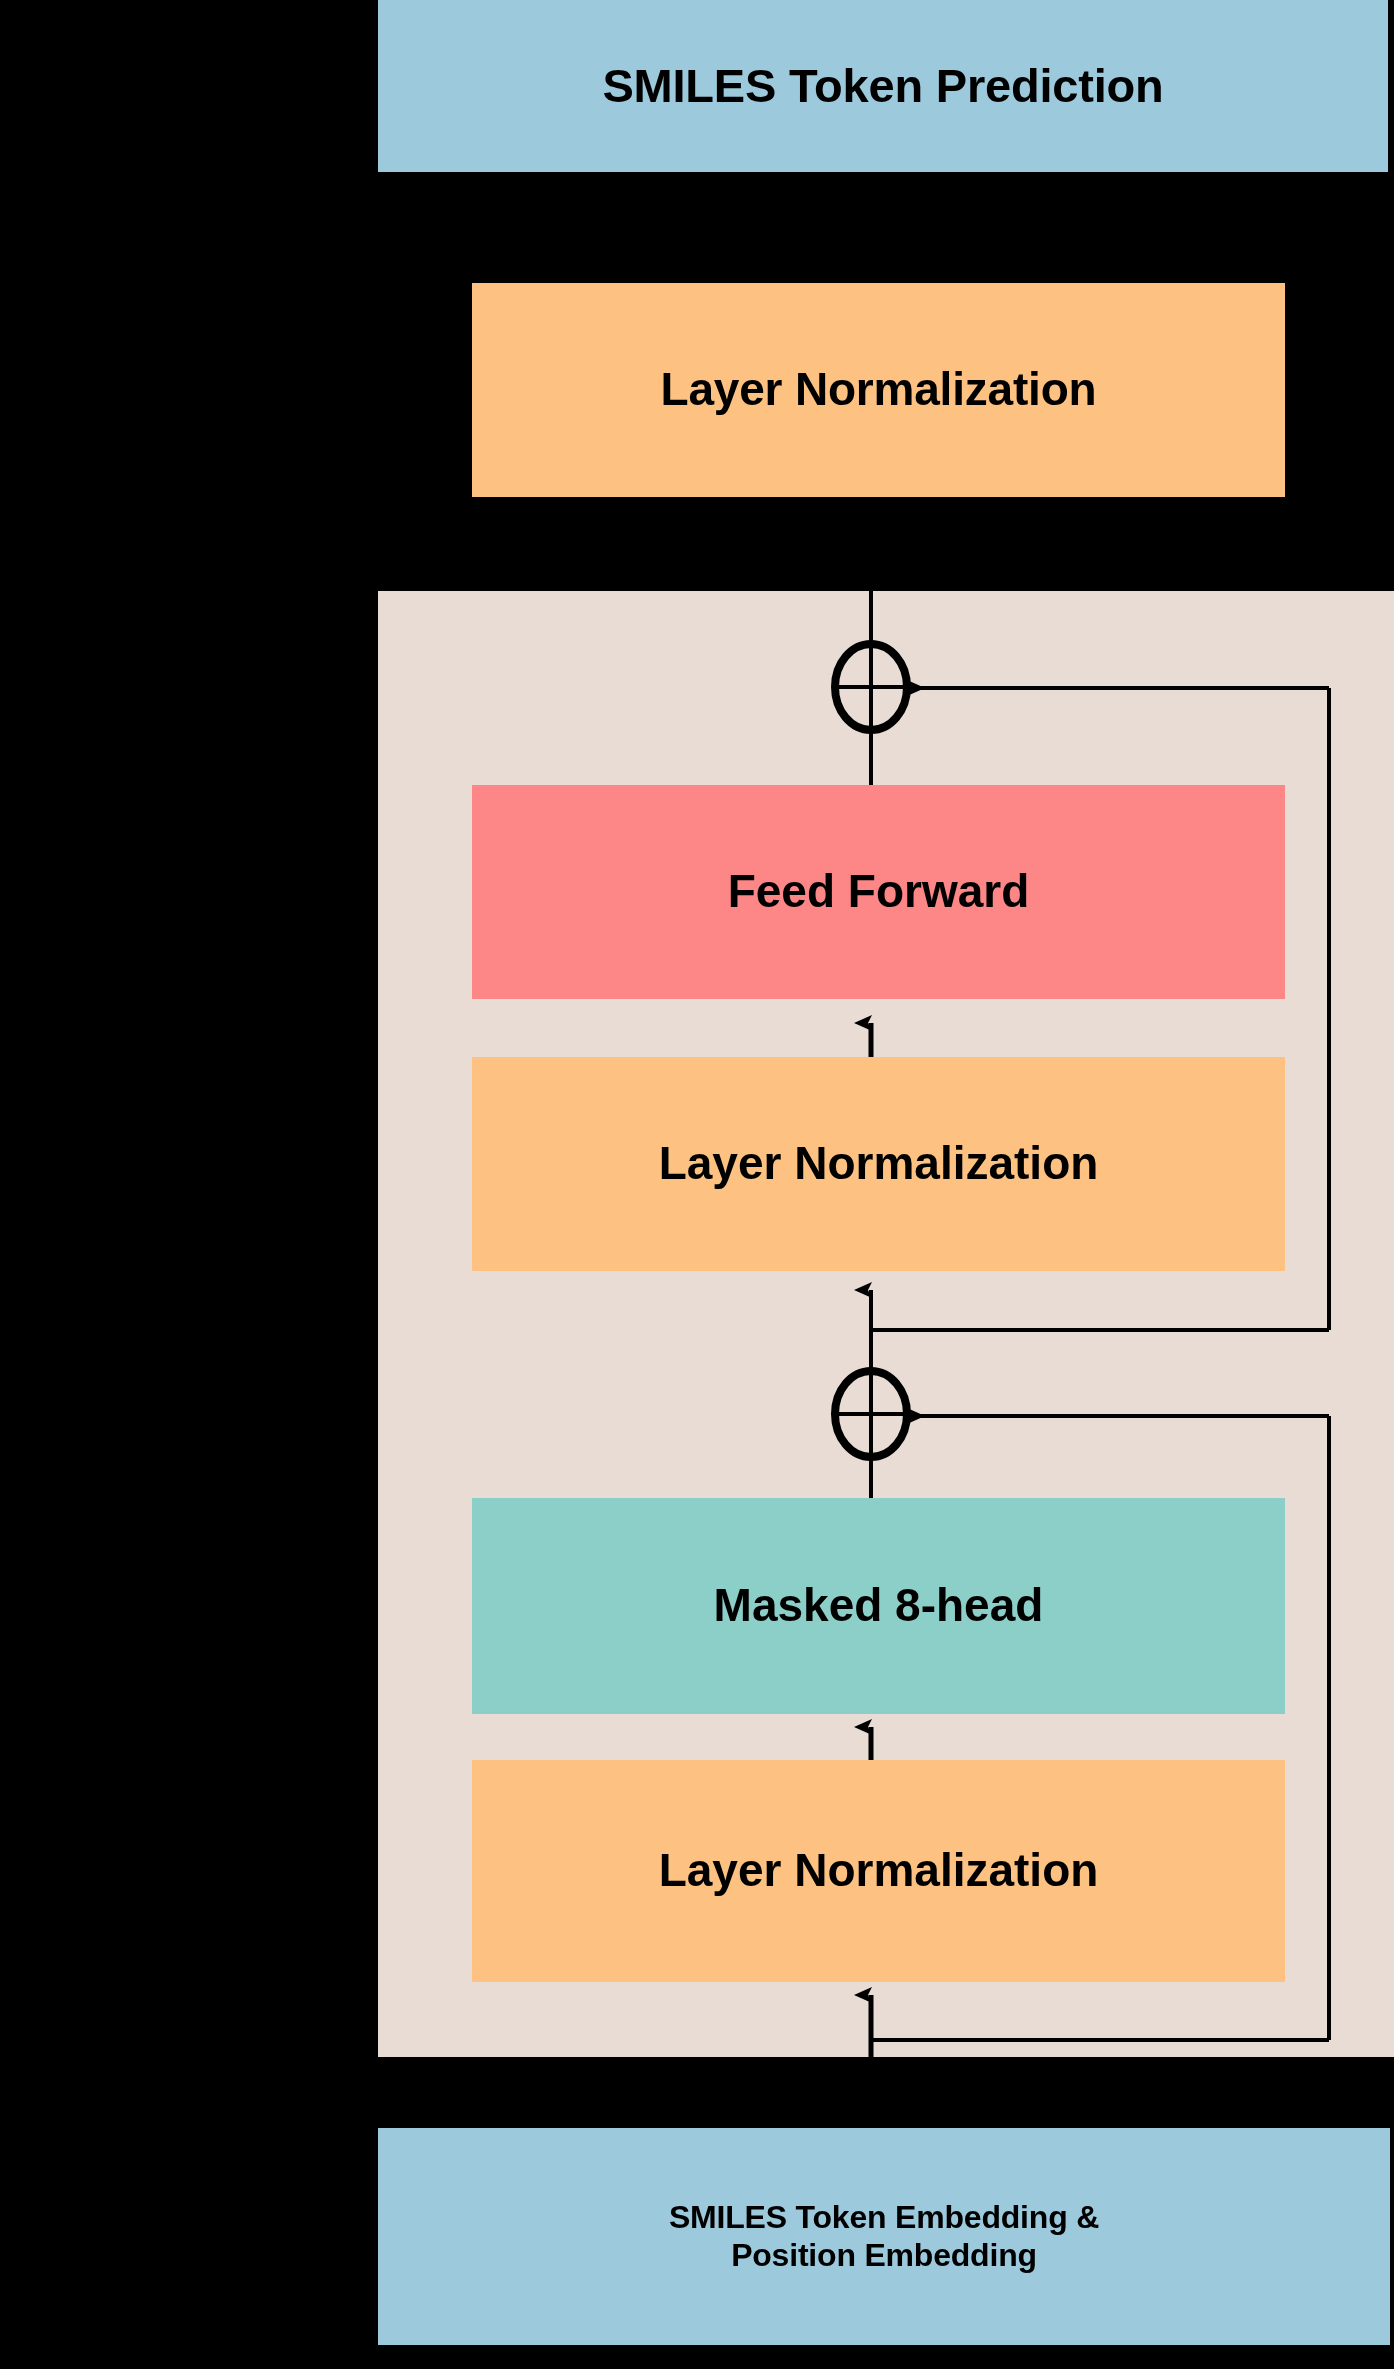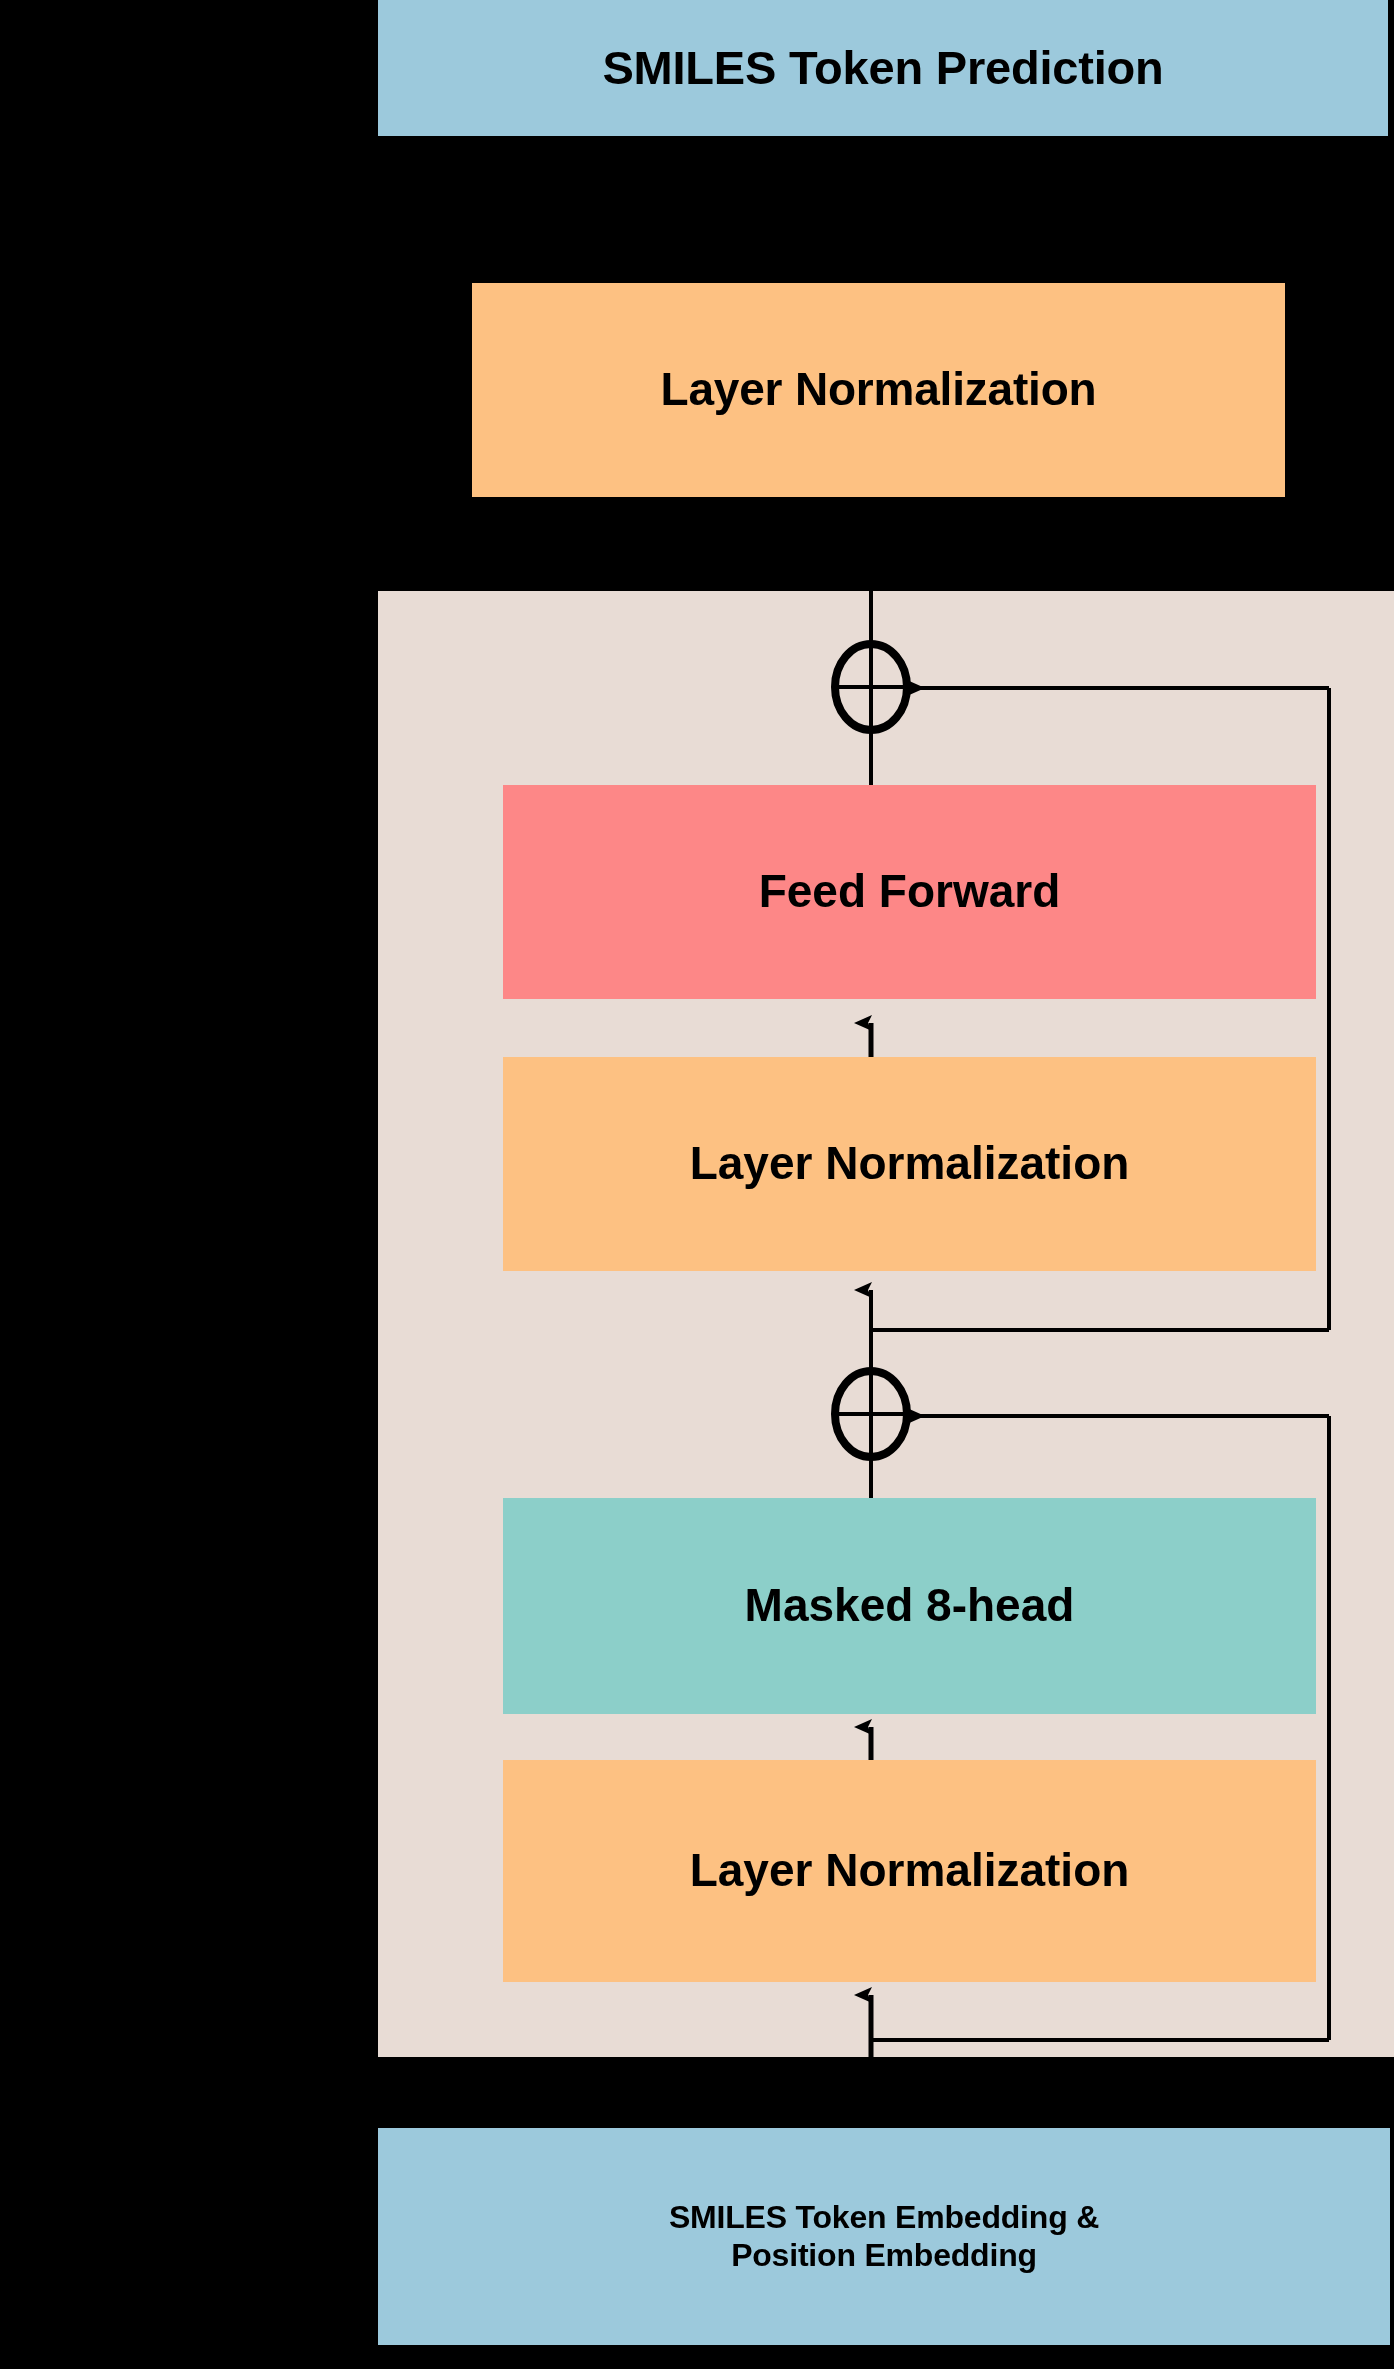--- a/index.html
+++ b/index.html
@@ -33,21 +33,21 @@
     letter-spacing: -0.2px;
     box-sizing: border-box;
     font-family: "Liberation Sans", sans-serif;
   }
 
   
   #top-output {
     left: 378px;
     top: 0px;
     width: 1010px;
-    height: 136px;
+    height: 172px;
     font-size: 47px;
   }
 
   
   #final-ln {
     left: 472px;
     top: 283px;
     width: 813px;
     height: 214px;
     font-size: 46px;
@@ -68,21 +68,20 @@
     position: absolute;
     box-sizing: border-box;
     display: flex;
     align-items: center;
     justify-content: center;
     text-align: center;
     color: #000;
     font-weight: bold;
     line-height: 1.16;
     font-family: "Liberation Sans", sans-serif;
-    margin-left: 31px;
   }
 
   #ff-box {
     left: 94px;
     top: 194px;
     width: 813px;
     height: 214px;
     font-size: 46px;
   }
   #ln-mid {

